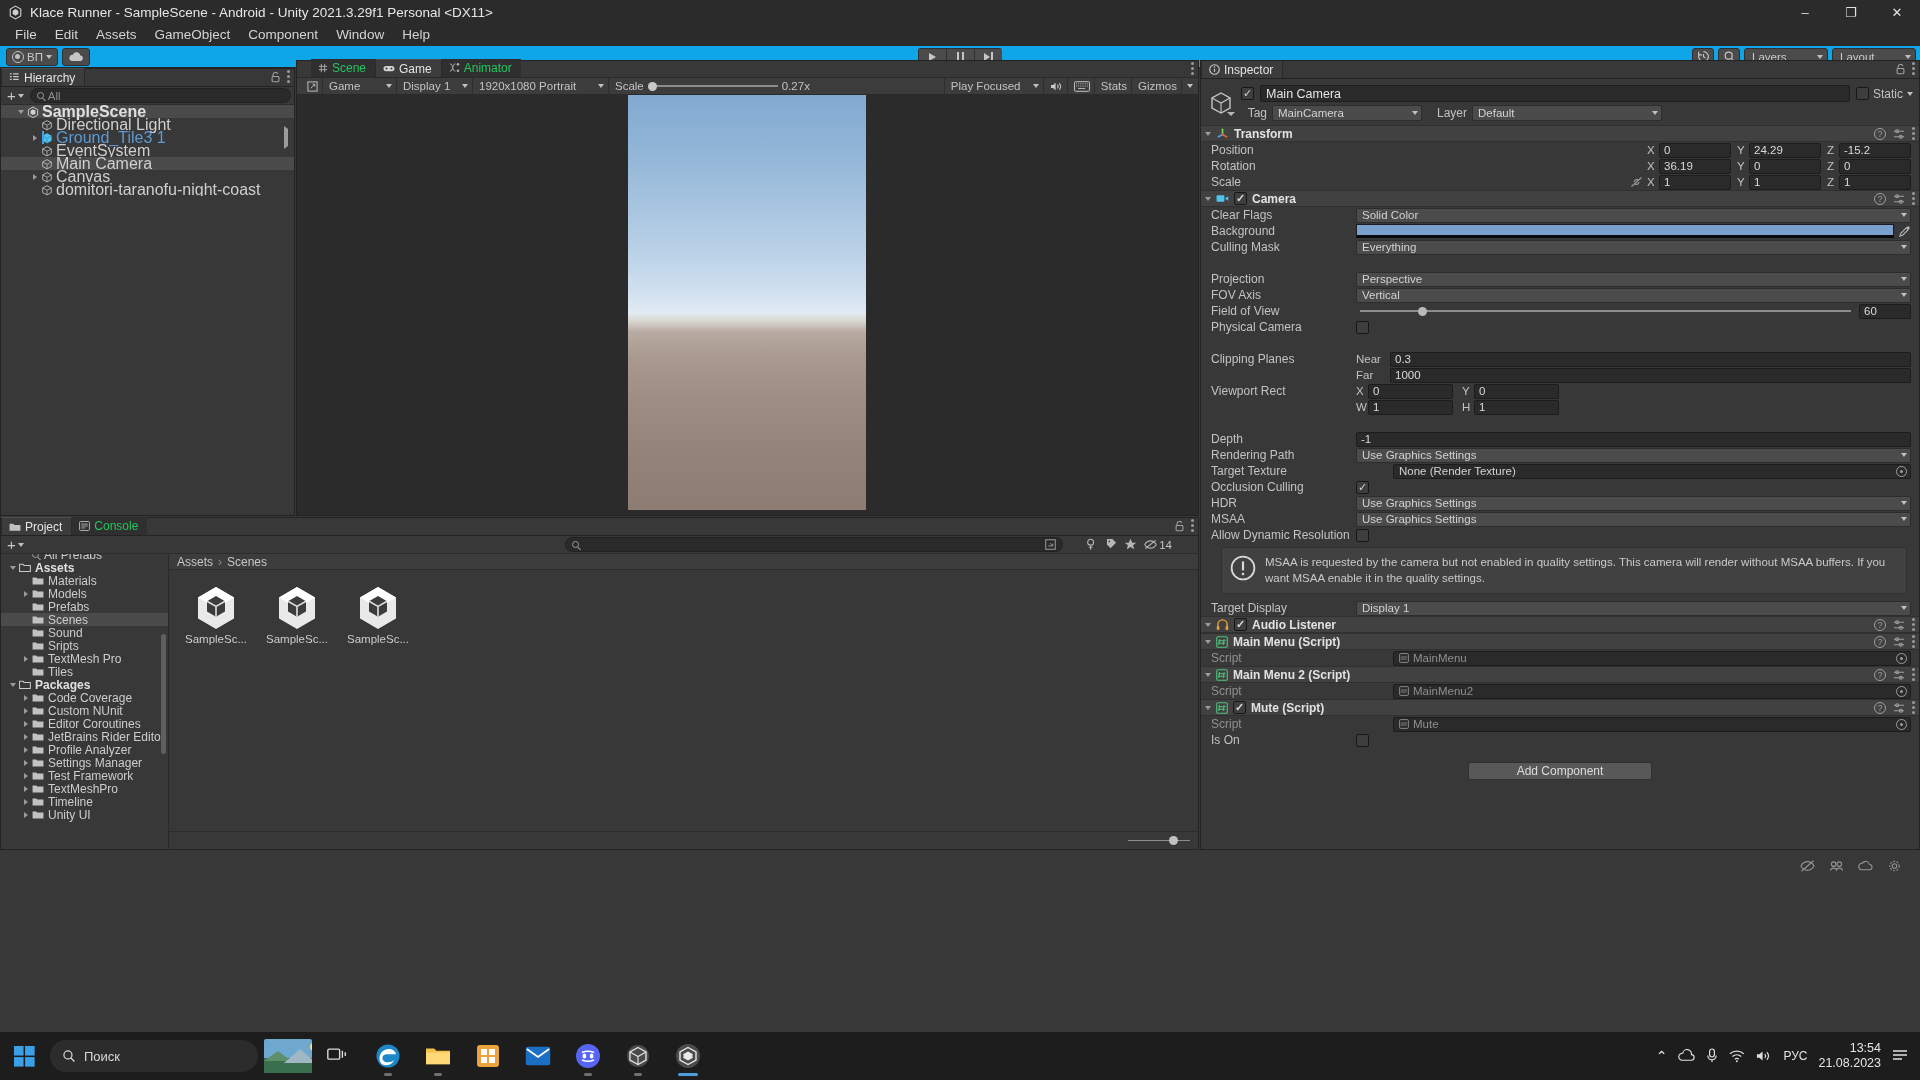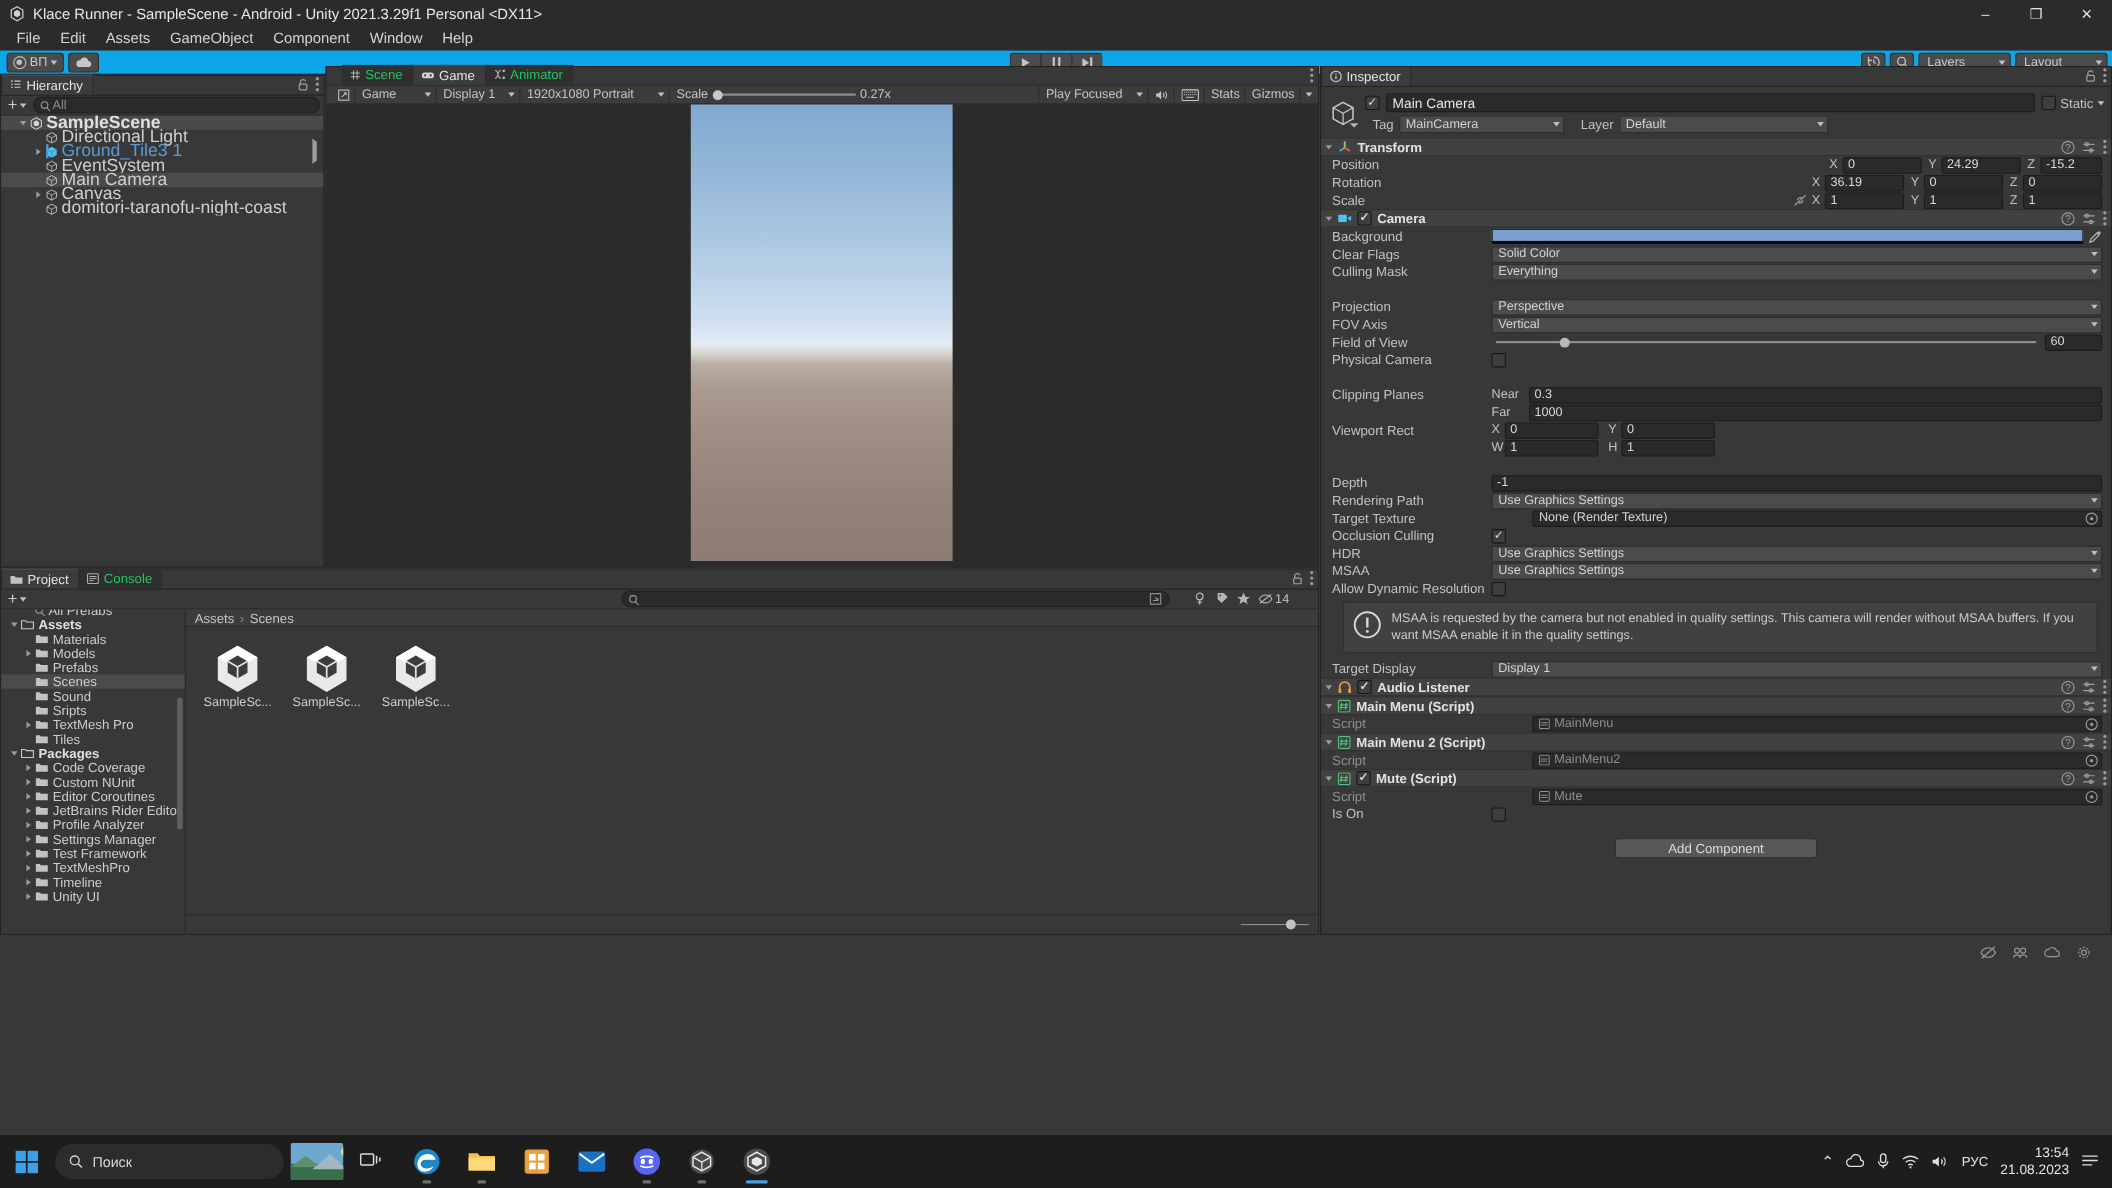--- a/index.html
+++ b/index.html
@@ -638,21 +638,21 @@
           </div>
           <div class="prow">
             <span class="plabel">Position</span>
             <div class="pfields" style="justify-content:flex-end;gap:0">
               <span style="width:0"></span>
               <span class="axis">X</span>
               <span class="numfield" style="width:72px">0</span>
               <span class="axis" style="margin-left:6px">Y</span>
               <span class="numfield" style="width:72px">24.29</span>
               <span class="axis" style="margin-left:6px">Z</span>
-              <span class="numfield" style="width:56px">-15.2</span>
+              <span class="numfield" style="width:72px">-15.2</span>
             </div>
           </div>
           <div class="prow">
             <span class="plabel">Rotation</span>
             <div class="pfields" style="justify-content:flex-end;gap:0">
               <span style="width:0"></span>
               <span class="axis">X</span>
               <span class="numfield" style="width:72px">36.19</span>
               <span class="axis" style="margin-left:6px">Y</span>
               <span class="numfield" style="width:72px">0</span>
@@ -693,36 +693,36 @@
                 <circle cx="8.5" cy="9.5" r="1.6" fill="none" stroke="#9e9e9e" stroke-width="1.2"></circle>
               </svg>
               <span class="kebab">
                 <i></i>
                 <i></i>
                 <i></i>
               </span>
             </span>
           </div>
           <div class="prow">
+            <span class="plabel">Clear Flags</span>
+            <div class="pfields">
+              <span class="dropfield" style="flex:1">
+                <span>Solid Color</span>
+                <span class="caret-d"></span>
+              </span>
+            </div>
+          </div>
+          <div class="prow">
             <span class="plabel">Background</span>
             <div class="pfields" style="gap:4px">
               <span class="colorfield" style="flex:1"></span>
               <svg width="13" height="13" viewBox="0 0 14 14">
                 <path d="M2 12l1-3 6-6 2 2-6 6z" fill="none" stroke="#b5b5b5" stroke-width="1.2"></path>
                 <path d="M9 3l2-2 2 2-2 2z" fill="#b5b5b5"></path>
               </svg>
-            </div>
-          </div>
-          <div class="prow">
-            <span class="plabel">Clear Flags</span>
-            <div class="pfields">
-              <span class="dropfield" style="flex:1">
-                <span>Solid Color</span>
-                <span class="caret-d"></span>
-              </span>
             </div>
           </div>
           <div class="prow">
             <span class="plabel">Culling Mask</span>
             <div class="pfields">
               <span class="dropfield" style="flex:1">
                 <span>Everything</span>
                 <span class="caret-d"></span>
               </span>
             </div>

